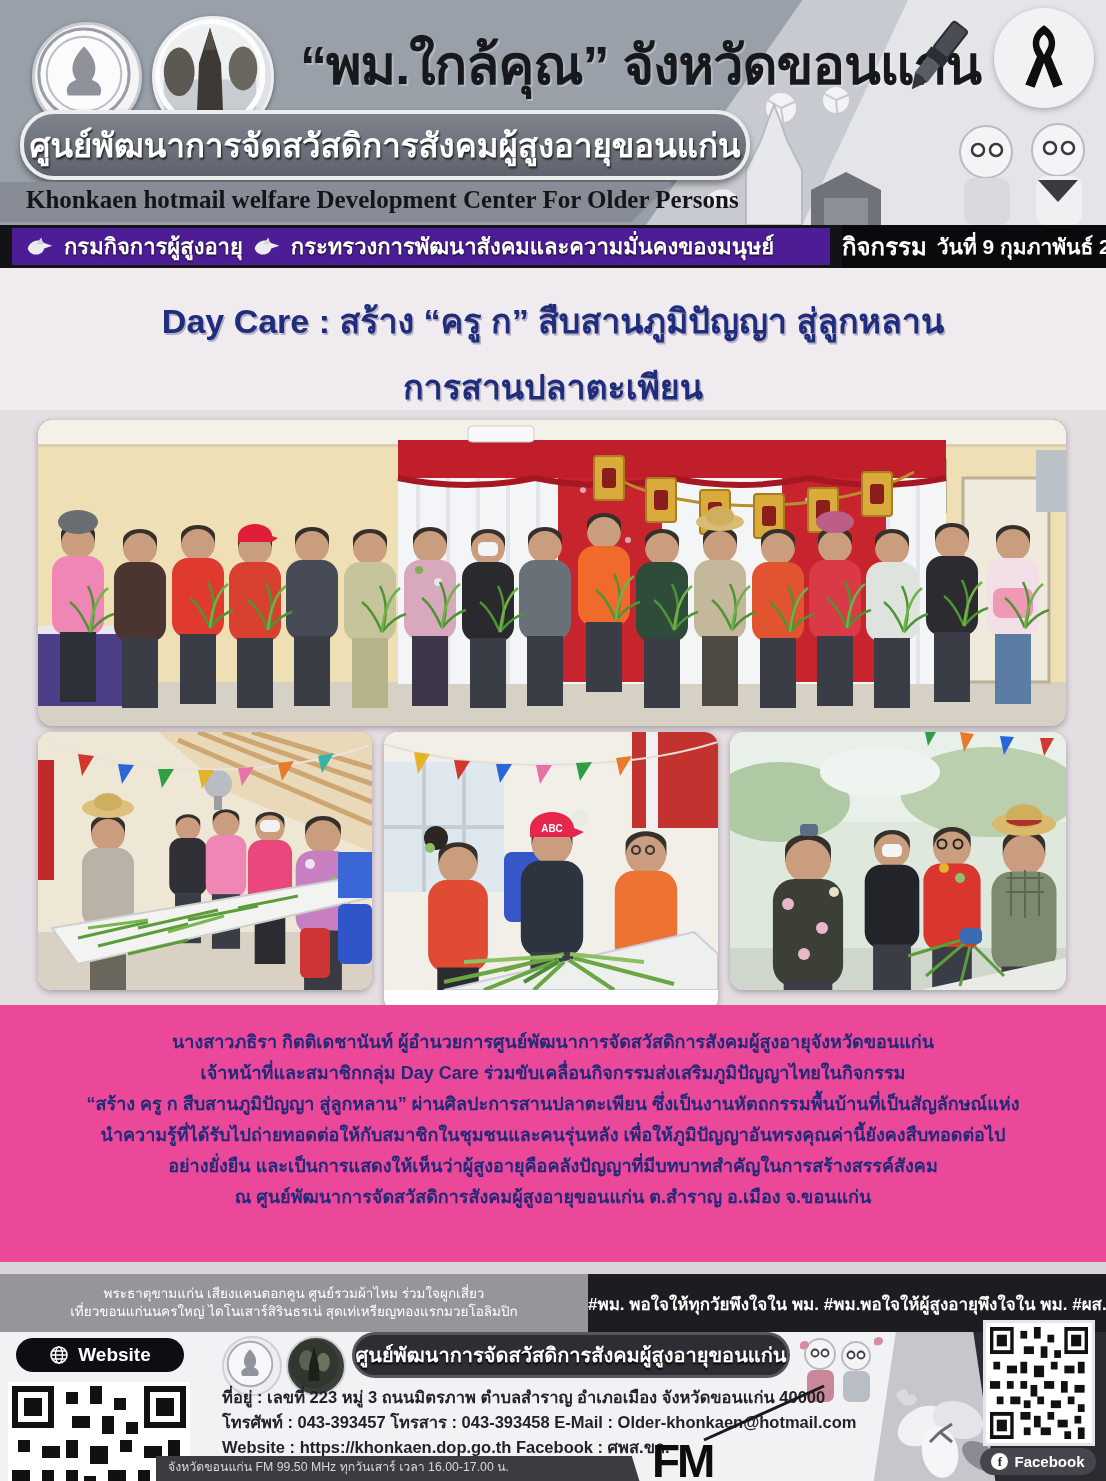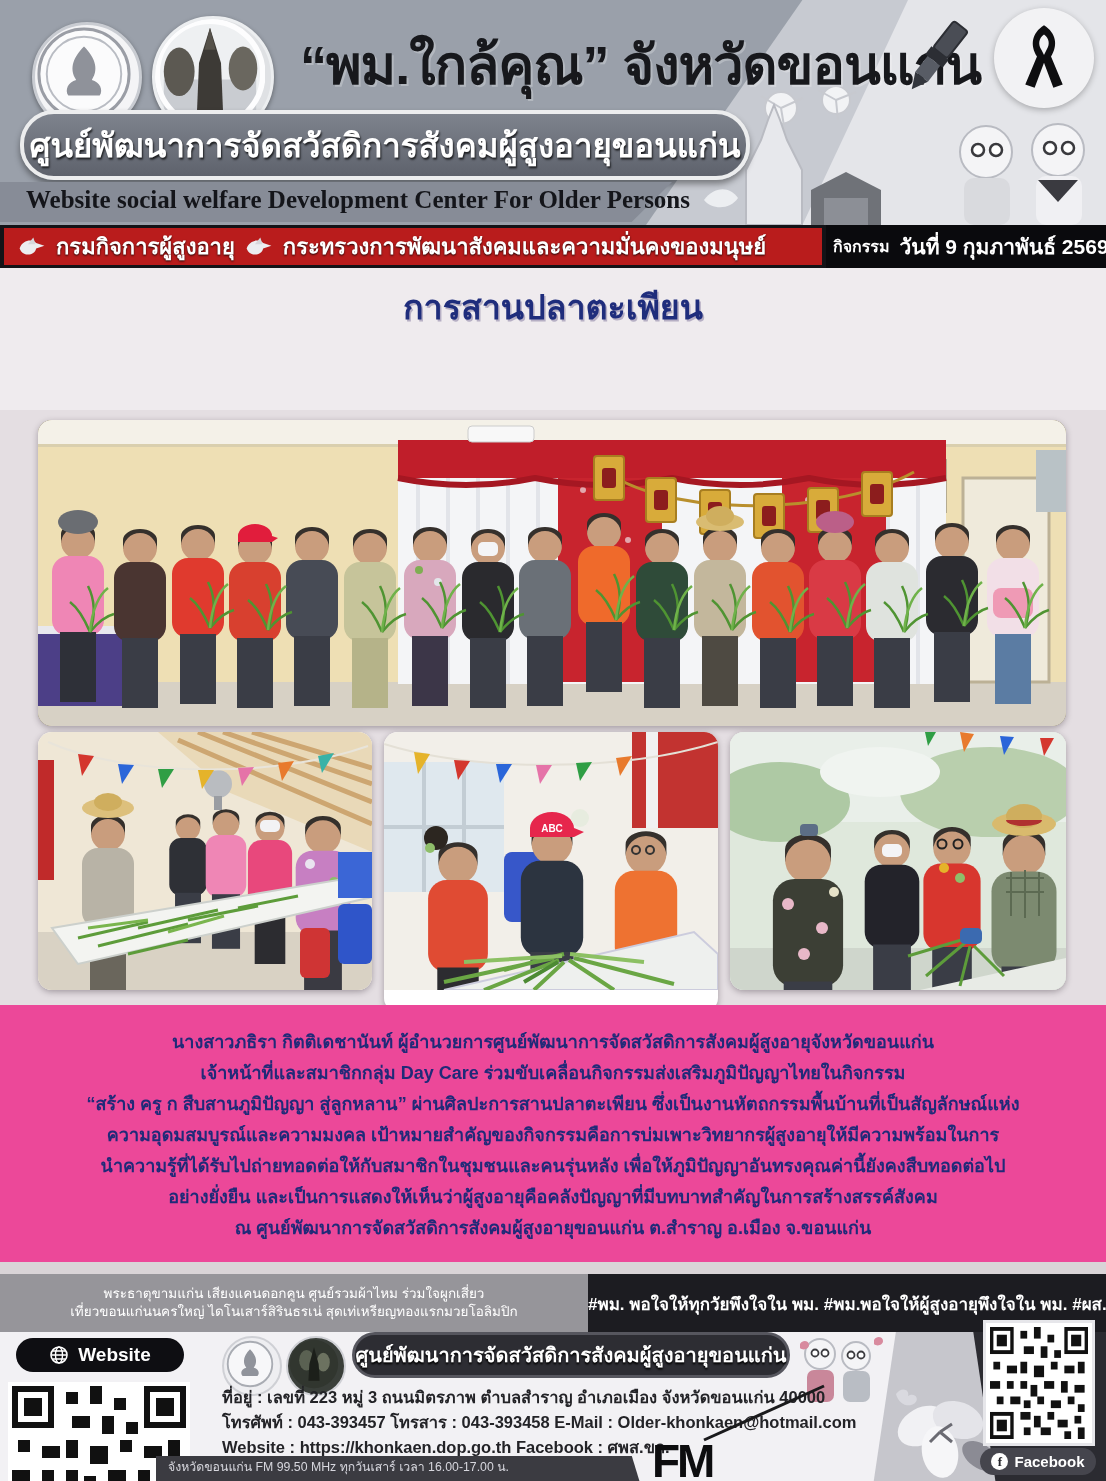--- a/index.html
+++ b/index.html
@@ -25,26 +25,26 @@
             display:flex;align-items:center;justify-content:center;
             color:#fff;font-size:33px;font-weight:bold;text-shadow:1px 2px 2px #000b;white-space:nowrap;}
   .en-band{position:absolute;left:0;top:182px;width:672px;height:40px;background:#878c97;
            clip-path:polygon(0 0,100% 0,94% 100%,0 100%);}
   .hdr-en{position:absolute;left:26px;top:186px;font-family:"Liberation Serif",serif;font-size:25px;
           font-weight:600;color:#14151a;white-space:nowrap;}
   .hdr-art{position:absolute;right:0;top:80px;width:420px;height:145px;}
 
   
   .agency{position:absolute;top:225px;left:0;width:1106px;height:43px;display:flex;background:#131317;}
-  .agency-left{flex:0 0 790px;margin:3px 4px;background:#b91c1c;display:flex;align-items:center;
+  .agency-left{flex:0 0 790px;margin:3px 12px;background:#4c1d95;display:flex;align-items:center;
                gap:10px;padding:0 14px;}
   .agency-txt{font-size:22px;font-weight:bold;color:#fff;text-shadow:0 1px 2px #000d;white-space:nowrap;}
   .agency-right{flex:1;background:#0a0a0d;color:#fff;display:flex;align-items:center;justify-content:center;
                 gap:10px;font-weight:bold;white-space:nowrap;}
-  .agency-right .lab{font-size:16px;margin-left:7px;} .agency-right .dat{font-size:21px;}
+  .agency-right .lab{font-size:24px;} .agency-right .dat{font-size:21px;}
 
   
   .headline{position:absolute;top:268px;left:0;width:1106px;height:142px;background:#efebee;
             text-align:center;color:#1f2d7c;font-weight:bold;}
   .headline .l1{margin-top:26px;font-size:34px;text-shadow:1.5px 1.5px 0 #b6afc4;white-space:nowrap;}
   .headline .l2{margin-top:12px;font-size:34px;text-shadow:1.5px 1.5px 0 #b6afc4;}
 
   
   .photos{position:absolute;top:410px;left:0;width:1106px;height:595px;background:#e4dee2;}
   .ph{position:absolute;border-radius:14px;overflow:hidden;box-shadow:0 2px 6px rgba(40,30,40,.35);
@@ -236,21 +236,21 @@
 
     <div class="ribbon-circle">
       <svg viewBox="0 0 100 100" width="78" height="78">
         <path d="M50 8 C34 18 32 34 41 48 L26 84 38 88 50 56 62 88 74 84 59 48 C68 34 66 18 50 8 Z" fill="#0e0e10"></path>
         <path d="M50 20 c-7 5 -8 13 -3 20 l3 6 3 -6 c5 -7 4 -15 -3 -20 z" fill="#f2f2f4"></path>
       </svg>
     </div>
 
     <div class="hdr-pill">ศูนย์พัฒนาการจัดสวัสดิการสังคมผู้สูงอายุขอนแก่น</div>
     <div class="en-band"></div>
-    <div class="hdr-en">Website social welfare Development Center For Older Persons</div>
+    <div class="hdr-en">Khonkaen hotmail welfare Development Center For Older Persons</div>
   </header>
 
   <div class="agency">
     <div class="agency-left">
       <svg width="28" height="22" viewBox="0 0 20 16">
         <path d="M1 9 C3 3 10 2 13 5 L19 7 13 9 C12 14 5 15 2 11 Z" fill="#ecedf0"></path>
         <path d="M7 6 L11 1 L12.5 6 Z" fill="#d6d7db"></path>
       </svg>
       <span class="agency-txt">กรมกิจการผู้สูงอายุ</span>
       <svg width="28" height="22" viewBox="0 0 20 16">
@@ -259,20 +259,21 @@
       </svg>
       <span class="agency-txt">กระทรวงการพัฒนาสังคมและความมั่นคงของมนุษย์</span>
     </div>
     <div class="agency-right">
       <span class="lab">กิจกรรม</span>
       <span class="dat">วันที่ 9 กุมภาพันธ์ 2569</span>
     </div>
   </div>
 
   <section class="headline">
+    <div class="l1">Day Care : สร้าง “ครู ก” สืบสานภูมิปัญญา สู่ลูกหลาน</div>
     <div class="l2">การสานปลาตะเพียน</div>
   </section>
 
   <section class="photos">
 
     <figure class="ph ph-main" style="margin:0">
       <svg viewBox="0 0 1028 306" width="1028" height="306">
         <rect width="1028" height="306" fill="#eede b8"></rect>
         <rect width="1028" height="306" fill="#eedfb4"></rect>
         <rect width="1028" height="26" fill="#f4f1e8"></rect>
@@ -499,21 +500,20 @@
           </g>
         <rect x="230" y="196" width="22" height="16" rx="5" fill="#3b6ab0"></rect>
       </svg>
     </figure>
   </section>
 
   <section class="bodytext">
     <p>นางสาวภธิรา กิตติเดชานันท์ ผู้อำนวยการศูนย์พัฒนาการจัดสวัสดิการสังคมผู้สูงอายุจังหวัดขอนแก่น</p>
     <p>เจ้าหน้าที่และสมาชิกกลุ่ม Day Care ร่วมขับเคลื่อนกิจกรรมส่งเสริมภูมิปัญญาไทยในกิจกรรม</p>
     <p>“สร้าง ครู ก สืบสานภูมิปัญญา สู่ลูกหลาน” ผ่านศิลปะการสานปลาตะเพียน ซึ่งเป็นงานหัตถกรรมพื้นบ้านที่เป็นสัญลักษณ์แห่ง</p>
-    <p>ความอุดมสมบูรณ์และความมงคล เป้าหมายสำคัญของกิจกรรมคือการบ่มเพาะวิทยากรผู้สูงอายุให้มีความพร้อมในการ</p>
     <p>นำความรู้ที่ได้รับไปถ่ายทอดต่อให้กับสมาชิกในชุมชนและคนรุ่นหลัง เพื่อให้ภูมิปัญญาอันทรงคุณค่านี้ยังคงสืบทอดต่อไป</p>
     <p>อย่างยั่งยืน และเป็นการแสดงให้เห็นว่าผู้สูงอายุคือคลังปัญญาที่มีบทบาทสำคัญในการสร้างสรรค์สังคม</p>
     <p>ณ ศูนย์พัฒนาการจัดสวัสดิการสังคมผู้สูงอายุขอนแก่น ต.สำราญ อ.เมือง จ.ขอนแก่น</p>
   </section>
 
   <div class="gapstrip"></div>
   <div class="slogan">
     <div class="slogan-left">
       <div>พระธาตุขามแก่น เสียงแคนดอกคูน ศูนย์รวมผ้าไหม ร่วมใจผูกเสี่ยว</div>
       <div>เที่ยวขอนแก่นนครใหญ่ ไดโนเสาร์สิรินธรเน่ สุดเท่เหรียญทองแรกมวยโอลิมปิก</div>

